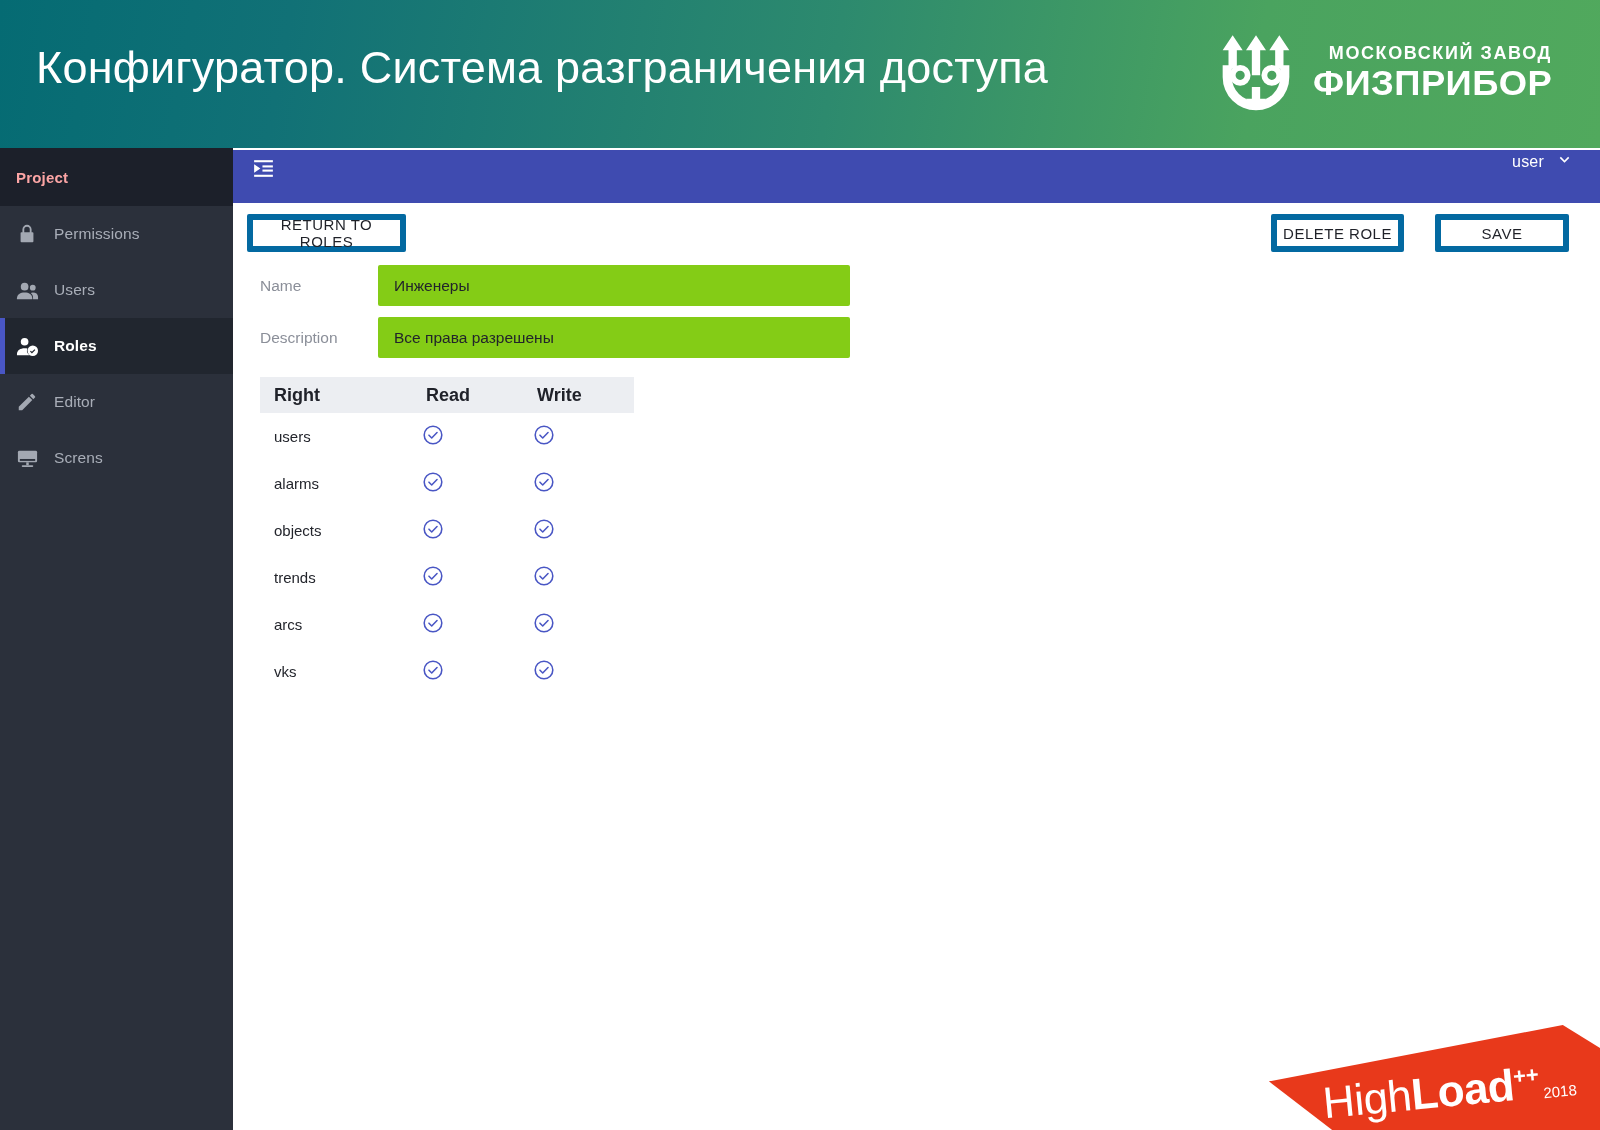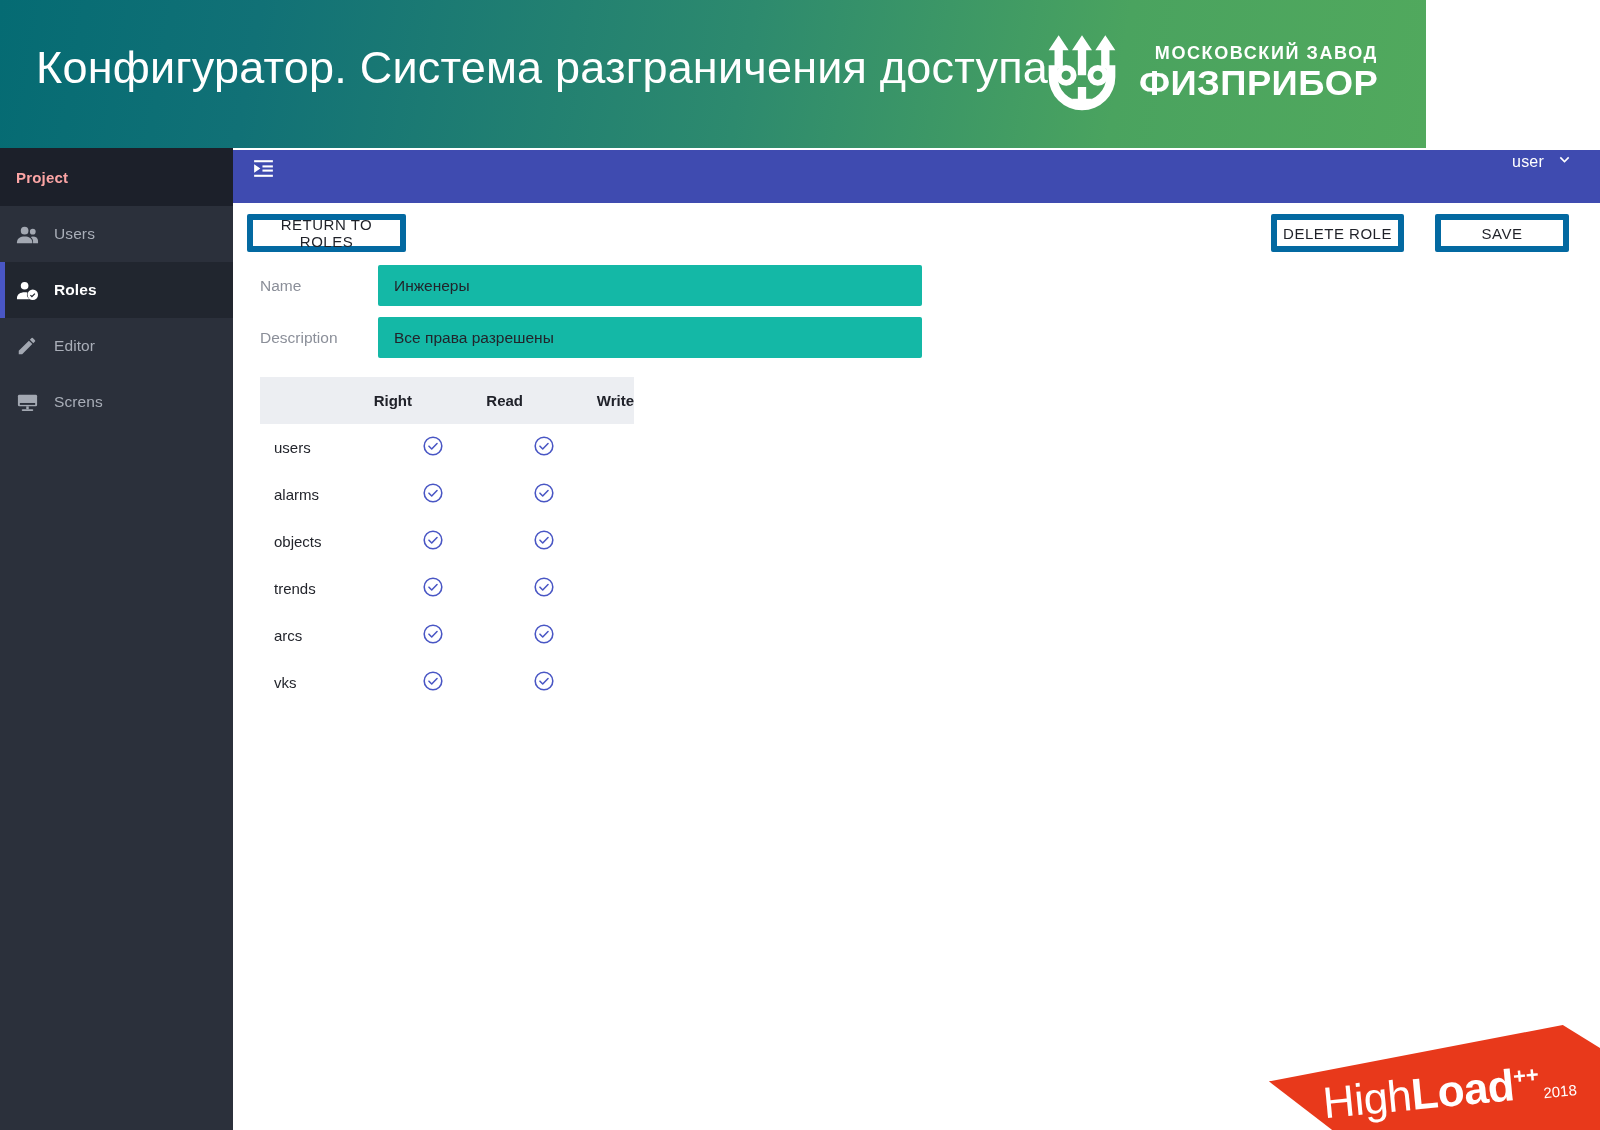--- a/index.html
+++ b/index.html
@@ -8,21 +8,21 @@
     width: 1600px; height: 1130px;
     font-family: "Liberation Sans", "DejaVu Sans", sans-serif;
     background: #ffffff;
     overflow: hidden;
   }
 
   
   .slide-header {
     position: absolute;
     left: 0; top: 0;
-    width: 1426px; height: 148px;
+    width: 1600px; height: 148px;
     background: linear-gradient(100deg, #056b73 0%, #117176 18%, #2d8a6e 52%, #4aa35f 78%, #51a95d 100%);
     display: flex;
     align-items: center;
   }
   .slide-title {
     position: absolute;
     left: 36px; top: 42px;
     font-size: 45px;
     font-weight: 400;
     color: #ffffff;
@@ -179,44 +179,44 @@
     margin-left: 27px;
     margin-bottom: 11px;
   }
   .form-label {
     width: 118px;
     font-size: 15.5px;
     color: #8b8f99;
     flex: none;
   }
   .form-field {
-    width: 544px;
+    width: 472px;
     height: 41px;
-    background: #14b8a6;
+    background: #84cc16;
     border: none;
     border-radius: 2px;
     padding: 0 16px;
     font-family: "Liberation Sans", sans-serif;
     font-size: 15.5px;
     color: #22242b;
   }
   .form-field::placeholder { color: #a8acb5; }
 
   
   .perm-table {
     margin-left: 27px;
     margin-top: 19px;
     width: 374px;
     border-collapse: collapse;
   }
   .perm-table thead tr { background: #eceef2; }
   .perm-table th {
-    height: 47px;
-    text-align: right;
-    font-size: 15px;
+    height: 36px;
+    text-align: left;
+    font-size: 18px;
     font-weight: 700;
     color: #20222a;
     padding-left: 14px;
   }
   .perm-table th.col-right { width: 152px; }
   .perm-table th.col-read  { width: 111px; }
   .perm-table th.col-write { width: 111px; }
   .perm-table td {
     height: 47px;
     font-size: 15px;
@@ -309,20 +309,28 @@
   </div>
 </div>
 
 <nav class="sidebar">
   <div class="sidebar-brand">
     <span class="sidebar-brand-label">Project</span>
   </div>
 
   <div class="nav-list">
 
+    <div class="nav-item">
+      <span class="nav-icon">
+        <svg viewBox="0 0 24 24" width="22" height="22" fill="#a3a8b2">
+          <path d="M12 2a5 5 0 0 0-5 5v3H6a1 1 0 0 0-1 1v9a1 1 0 0 0 1 1h12a1 1 0 0 0 1-1v-9a1 1 0 0 0-1-1h-1V7a5 5 0 0 0-5-5zm0 2a3 3 0 0 1 3 3v3H9V7a3 3 0 0 1 3-3z"></path>
+        </svg>
+      </span>
+      <span class="nav-label">Permissions</span>
+    </div>
 
     <div class="nav-item">
       <span class="nav-icon">
         <svg viewBox="0 0 24 24" width="23" height="23" fill="#a3a8b2">
           <circle cx="9" cy="8" r="4"></circle>
           <path d="M1 20c0-4 3.6-6 8-6s8 2 8 6v1H1z"></path>
           <circle cx="17.5" cy="9" r="3"></circle>
           <path d="M17.5 14c3.2 0 5.5 1.6 5.5 4.4V21h-5.2v-1.4c0-2.1-.9-3.9-2.4-5 .6-.4 1.3-.6 2.1-.6z"></path>
         </svg>
       </span>

